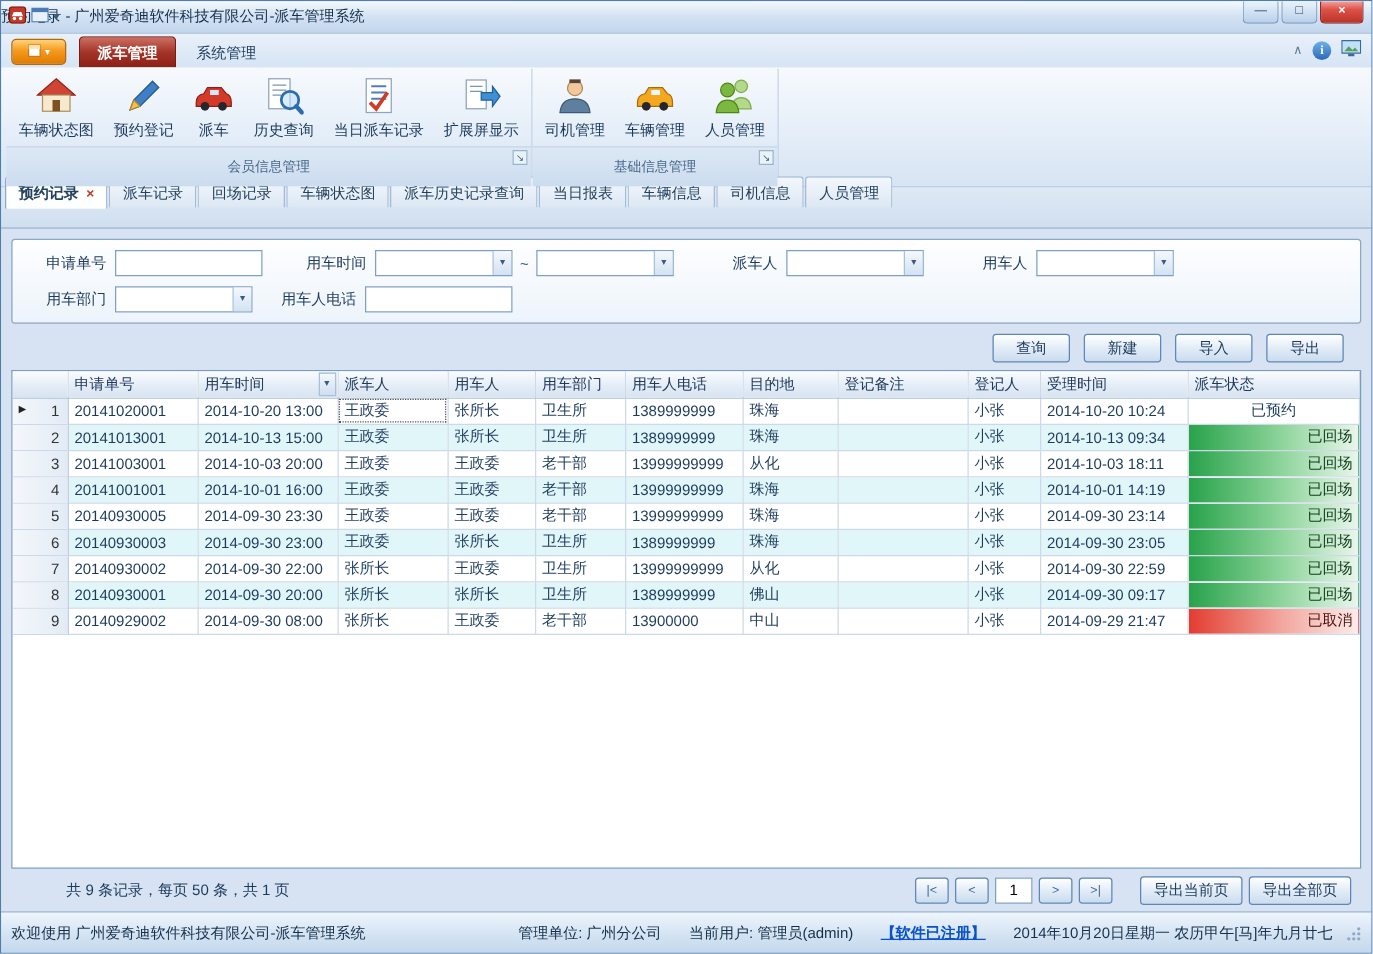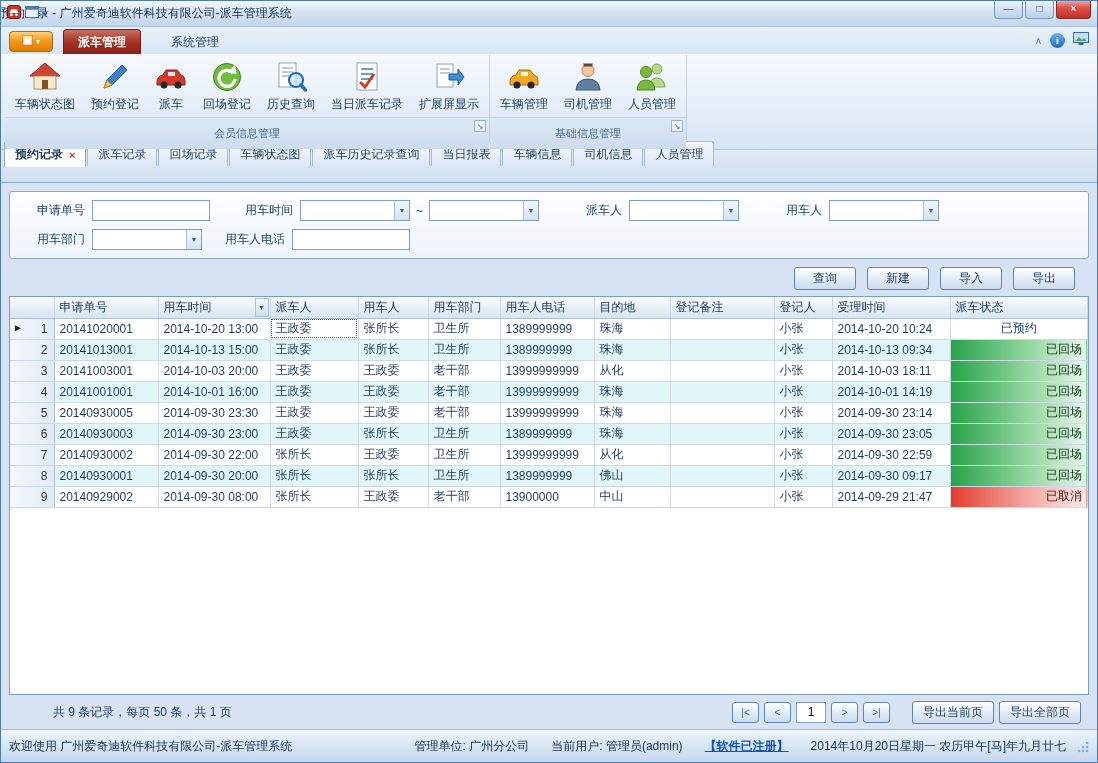--- a/index.html
+++ b/index.html
@@ -15,21 +15,21 @@
   .winbtns{position:absolute;right:6px;top:0;display:flex;gap:2px;}
   .winbtn{width:29px;height:18px;border:1px solid #7a99bd;border-top:none;border-radius:0 0 4px 4px;
     background:linear-gradient(#eaf3fc,#b9d0ea);color:#2a4a6a;font-size:10px;line-height:16px;text-align:center;}
   .winbtn.close{width:35px;background:linear-gradient(#f4a29c,#dc5047 40%,#bb3428);border-color:#8e2a26;color:#fff;font-weight:bold;}
   
   .ribbonbar{height:27px;flex:none;display:flex;align-items:flex-end;background:linear-gradient(#e9f1fa,#d6e4f4);padding:0 8px;}
   .appbtn{width:44px;height:21px;margin:0 10px 2px 0;border-radius:4px;border:1px solid #b06a10;
     background:linear-gradient(#ffd27a,#f59a1d 45%,#e07c00);display:flex;align-items:center;justify-content:center;gap:3px;}
   .appbtn .aarrow{font-size:8px;color:#fff;}
   #ribbon-tabs{display:flex;align-items:flex-end;height:100%;}
-  .rtab{padding:4px 14px 3px;margin-right:16px;color:#1c3a5c;border-radius:4px 4px 0 0;}
+  .rtab{padding:4px 14px 3px;margin-right:2px;color:#1c3a5c;border-radius:4px 4px 0 0;}
   .rtab.active{background:linear-gradient(#cd6f63,#a23327 50%,#8c2015);color:#fff;font-weight:bold;border:1px solid #7a1a10;border-bottom:none;}
   .ribbon-right{margin-left:auto;display:flex;gap:8px;align-items:center;padding-bottom:5px;}
   .chev{color:#5a7a9a;font-size:10px;}
   .infoicon{width:15px;height:15px;border-radius:50%;background:linear-gradient(#6fb0ea,#2a6ab8);color:#fff;
     font-size:10px;font-weight:bold;text-align:center;line-height:15px;font-family:"Liberation Serif",serif;}
   
   .ribbon{height:96px;flex:none;display:flex;background:linear-gradient(#f7fafd,#e3edf8 60%,#d7e4f3);
     border-bottom:1px solid #b7c9de;padding:1px 4px 0;}
   .rgroup{display:flex;flex-direction:column;border-right:1px solid #c3d4e8;}
   .rgroup-items{flex:1;display:flex;align-items:flex-start;padding:2px 2px 0;}
@@ -174,30 +174,20 @@
                 <rect x="13" y="11" width="7" height="4" fill="#d6e8f8"></rect>
                 <circle cx="9" cy="24" r="3.5" fill="#26262e"></circle>
                 <circle cx="23" cy="24" r="3.5" fill="#26262e"></circle>
               </svg>
             </span>
             <span class="rlabel">派车</span>
           </div>
           <div class="ritem">
             <span class="ric">
               <svg viewBox="0 0 32 32">
-                <circle cx="16" cy="16" r="13.5" fill="#6fbe3c" stroke="#3f7d18"></circle>
-                <path d="M22 12a8 8 0 1 0 2 6" fill="none" stroke="#fff" stroke-width="3.2"></path>
-                <polygon points="24,4 25.5,13 16.5,11.5" fill="#fff"></polygon>
-              </svg>
-            </span>
-            <span class="rlabel">回场登记</span>
-          </div>
-          <div class="ritem">
-            <span class="ric">
-              <svg viewBox="0 0 32 32">
                 <rect x="4" y="2" width="17" height="24" fill="#fff" stroke="#8fa3ba"></rect>
                 <line x1="7" y1="7" x2="18" y2="7" stroke="#7d94ae"></line>
                 <line x1="7" y1="11" x2="18" y2="11" stroke="#7d94ae"></line>
                 <line x1="7" y1="15" x2="14" y2="15" stroke="#7d94ae"></line>
                 <circle cx="21" cy="19" r="7" fill="rgba(190,220,245,0.55)" stroke="#2d6cb0" stroke-width="2.2"></circle>
                 <line x1="26" y1="24" x2="30.5" y2="29" stroke="#2d6cb0" stroke-width="3.4" stroke-linecap="round"></line>
               </svg>
             </span>
             <span class="rlabel">历史查询</span>
           </div>
@@ -228,37 +218,37 @@
         <div class="rgroup-caption">
           <span>会员信息管理</span>
           <span class="launcher">↘</span>
         </div>
       </div>
       <div class="rgroup">
         <div class="rgroup-items">
           <div class="ritem">
             <span class="ric">
               <svg viewBox="0 0 32 32">
+                <circle cx="16" cy="9.5" r="6" fill="#f2c79c" stroke="#b08756"></circle>
+                <rect x="11.5" y="2.5" width="9" height="3" fill="#5a4632"></rect>
+                <path d="M4 29q1-11 12-11t12 11z" fill="#5f7f9f" stroke="#3c5a78"></path>
+              </svg>
+            </span>
+            <span class="rlabel">司机管理</span>
+          </div>
+          <div class="ritem">
+            <span class="ric">
+              <svg viewBox="0 0 32 32">
                 <path d="M2 21q0-6 6-7l3-5h11l4 5q4 1 4 7v3H2z" fill="#f3a81f" stroke="#a86d08"></path>
                 <rect x="13" y="11" width="7" height="4" fill="#eef6fc"></rect>
                 <circle cx="9" cy="24" r="3.5" fill="#26262e"></circle>
                 <circle cx="23" cy="24" r="3.5" fill="#26262e"></circle>
               </svg>
             </span>
             <span class="rlabel">车辆管理</span>
-          </div>
-          <div class="ritem">
-            <span class="ric">
-              <svg viewBox="0 0 32 32">
-                <circle cx="16" cy="9.5" r="6" fill="#f2c79c" stroke="#b08756"></circle>
-                <rect x="11.5" y="2.5" width="9" height="3" fill="#5a4632"></rect>
-                <path d="M4 29q1-11 12-11t12 11z" fill="#5f7f9f" stroke="#3c5a78"></path>
-              </svg>
-            </span>
-            <span class="rlabel">司机管理</span>
           </div>
           <div class="ritem">
             <span class="ric">
               <svg viewBox="0 0 32 32">
                 <circle cx="21" cy="8" r="5" fill="#b5d98a" stroke="#7fae4e"></circle>
                 <path d="M13 26q1-9 8-9t8 9z" fill="#b5d98a" stroke="#7fae4e"></path>
                 <circle cx="10" cy="11" r="5.5" fill="#7cb83f" stroke="#4e8717"></circle>
                 <path d="M1 29q1-10 9-10t9 10z" fill="#7cb83f" stroke="#4e8717"></path>
               </svg>
             </span>

